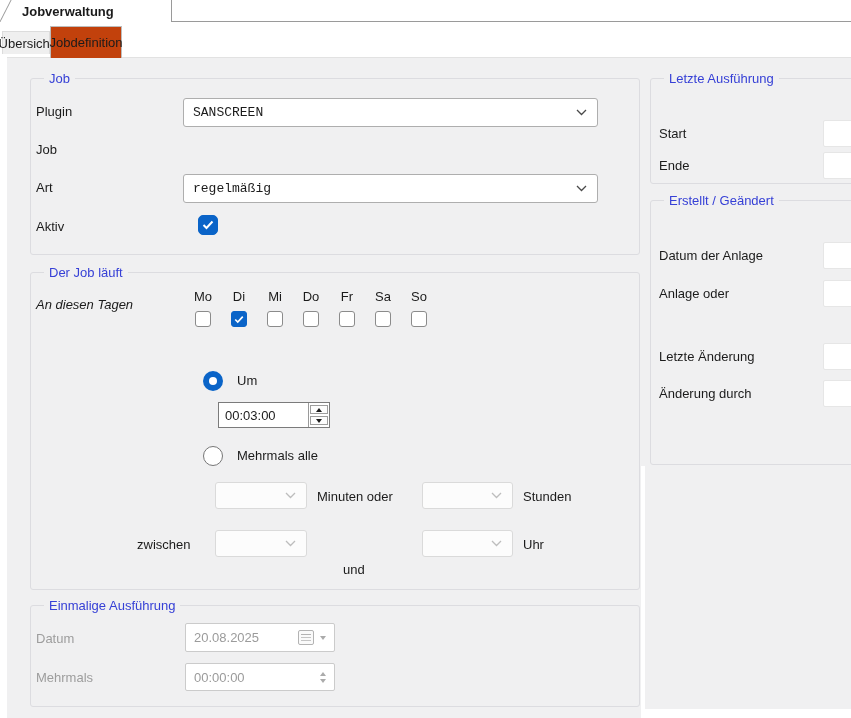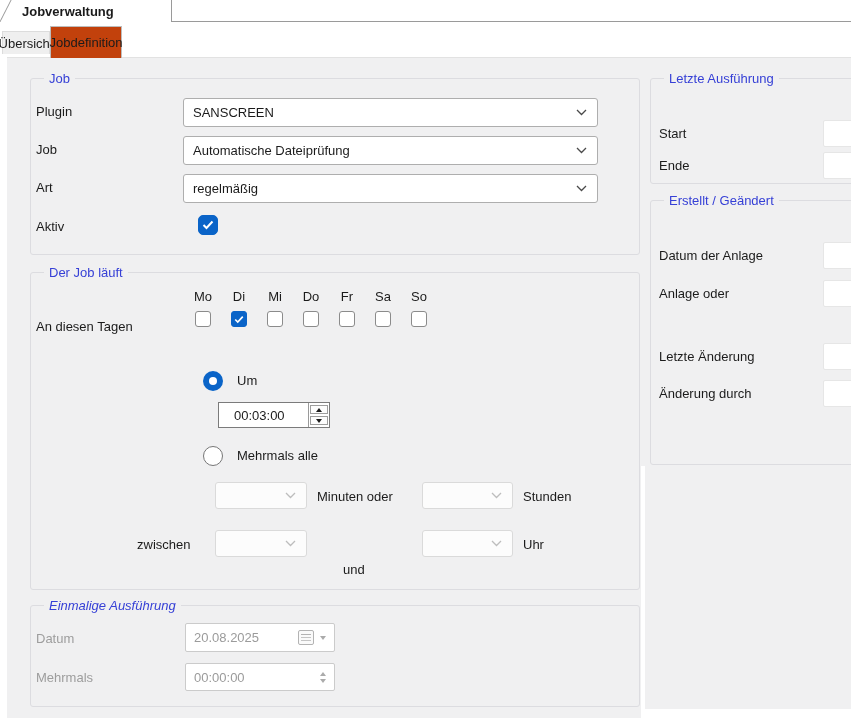--- a/index.html
+++ b/index.html
@@ -19,36 +19,36 @@
   
   .content{position:absolute;left:0;top:57px;width:851px;height:661px;background:#f0f0f1;border-top:1px solid #e2e2e2;box-sizing:border-box;}
   .white-strip{position:absolute;background:#ffffff;}
   
   .group{position:absolute;border:1px solid #dcdce0;border-radius:3px;box-sizing:border-box;}
   .group-title{position:absolute;top:-9px;left:13px;background:#f0f0f1;padding:0 5px;color:#3640d6;line-height:17px;white-space:nowrap;}
   .lbl{position:absolute;line-height:16px;white-space:nowrap;}
   .lbl.dis{color:#9d9d9d;}
   
   .combo{position:absolute;background:#fff;border:1px solid #aeaeae;border-radius:3px;box-sizing:border-box;
-    display:flex;align-items:center;justify-content:space-between;padding:0 10px 0 9px;}
+    display:flex;align-items:center;justify-content:space-between;padding:0 10px 0 9px;font-family:Liberation Mono, monospace;}
   .combo.disabled{background:#fcfcfc;border-color:#dadada;}
   .chev{display:flex;align-items:center;}
   
   .cb{position:absolute;width:16px;height:16px;border:1px solid #8b8b8b;border-radius:3px;background:#fff;box-sizing:border-box;
     display:flex;align-items:center;justify-content:center;}
   .cb.checked{background:#0a64c8;border-color:#0a64c8;}
   .cb.big{width:20px;height:20px;border-radius:5px;}
   
   .radio{position:absolute;width:20px;height:20px;border-radius:50%;box-sizing:border-box;}
   .radio.on{background:#0a64c8;}
   .radio.on::after{content:"";position:absolute;left:6px;top:6px;width:8px;height:8px;border-radius:50%;background:#fff;}
   .radio.off{background:#fff;border:1px solid #767676;}
   
   .numspin{position:absolute;background:#fff;border:1px solid #7b7b7b;box-sizing:border-box;display:flex;}
-  .numspin .val{flex:1;display:flex;align-items:center;padding-left:15px;}
+  .numspin .val{flex:1;display:flex;align-items:center;padding-left:6px;}
   .spin-col{width:18px;border-left:1px solid #9a9a9a;display:flex;flex-direction:column;padding:1px;}
   .spin-btn{flex:1;display:flex;align-items:center;justify-content:center;border:1px solid #9d9d9d;background:#fdfdfd;margin:1px 0;}
   .tri-up{width:0;height:0;border-left:3px solid transparent;border-right:3px solid transparent;border-bottom:4px solid #1c1c1c;}
   .tri-down{width:0;height:0;border-left:3px solid transparent;border-right:3px solid transparent;border-top:4px solid #1c1c1c;}
   .tri-up.gray{border-bottom-color:#ababab;}
   .tri-down.gray{border-top-color:#ababab;}
   
   .dfield{position:absolute;background:#fff;border:1px solid #cbcbcb;border-radius:2px;box-sizing:border-box;
     display:flex;align-items:center;color:#9b9b9b;padding:0 8px;}
   .dfield .txt{flex:1;}
@@ -87,28 +87,20 @@
   <div class="lbl" style="left:36px;top:104px;">Plugin</div>
   <div class="combo" style="left:183px;top:98px;width:415px;height:29px;">
     <span>SANSCREEN</span>
     <span class="chev">
       <svg width="11" height="7" viewBox="0 0 11 7">
           <polyline points="1,1 5.5,5.5 10,1" fill="none" stroke="#4a4a4a" stroke-width="1.3"></polyline>
         </svg>
     </span>
   </div>
   <div class="lbl" style="left:36px;top:142px;">Job</div>
-  <div class="combo" style="left:183px;top:136px;width:415px;height:29px;">
-    <span>Automatische Dateiprüfung</span>
-    <span class="chev">
-      <svg width="11" height="7" viewBox="0 0 11 7">
-          <polyline points="1,1 5.5,5.5 10,1" fill="none" stroke="#4a4a4a" stroke-width="1.3"></polyline>
-        </svg>
-    </span>
-  </div>
   <div class="lbl" style="left:36px;top:180px;">Art</div>
   <div class="combo" style="left:183px;top:174px;width:415px;height:29px;">
     <span>regelmäßig</span>
     <span class="chev">
       <svg width="11" height="7" viewBox="0 0 11 7">
           <polyline points="1,1 5.5,5.5 10,1" fill="none" stroke="#4a4a4a" stroke-width="1.3"></polyline>
         </svg>
     </span>
   </div>
   <div class="lbl" style="left:36px;top:219px;">Aktiv</div>
@@ -124,21 +116,21 @@
     <div class="group-title">Der Job läuft</div>
   </div>
   <div class="daylbl" style="left:185px;top:289px;">Mo</div>
   <div class="daylbl" style="left:221px;top:289px;">Di</div>
   <div class="daylbl" style="left:257px;top:289px;">Mi</div>
   <div class="daylbl" style="left:293px;top:289px;">Do</div>
   <div class="daylbl" style="left:329px;top:289px;">Fr</div>
   <div class="daylbl" style="left:365px;top:289px;">Sa</div>
   <div class="daylbl" style="left:401px;top:289px;">So</div>
 
-  <div class="lbl" style="left:36px;top:319px;">An diesen Tagen</div>
+  <div class="lbl" style="left:36px;top:297px;font-style:italic;">An diesen Tagen</div>
   <div class="cb" style="left:195px;top:311px;"></div>
   <div class="cb checked" style="left:231px;top:311px;">
     <span>
       <svg width="10" height="9" viewBox="0 0 12 10">
           <polyline points="1.5,5 4.5,8 10.5,1.5" fill="none" stroke="#fff" stroke-width="2"></polyline>
         </svg>
     </span>
   </div>
   <div class="cb" style="left:267px;top:311px;"></div>
   <div class="cb" style="left:303px;top:311px;"></div>
@@ -196,21 +188,21 @@
   <div class="combo disabled" style="left:422px;top:530px;width:91px;height:27px;">
     <span></span>
     <span class="chev">
       <svg width="11" height="7" viewBox="0 0 11 7">
           <polyline points="1,1 5.5,5.5 10,1" fill="none" stroke="#bdbdbd" stroke-width="1.3"></polyline>
         </svg>
     </span>
   </div>
   <div class="lbl" style="left:523px;top:537px;">Uhr</div>
 
-  <div class="group" style="left:30px;top:605px;width:610px;height:102px;font-style:italic;">
+  <div class="group" style="left:30px;top:605px;width:610px;height:102px;">
     <div class="group-title">Einmalige Ausführung</div>
   </div>
   <div class="lbl dis" style="left:36px;top:631px;">Datum</div>
   <div class="dfield" style="left:185px;top:623px;width:150px;height:29px;">
     <span class="txt">20.08.2025</span>
     <span class="cal-icon"></span>
     <span class="tri-down gray"></span>
   </div>
   <div class="lbl dis" style="left:36px;top:670px;">Mehrmals</div>
   <div class="dfield" style="left:185px;top:663px;width:150px;height:28px;">

